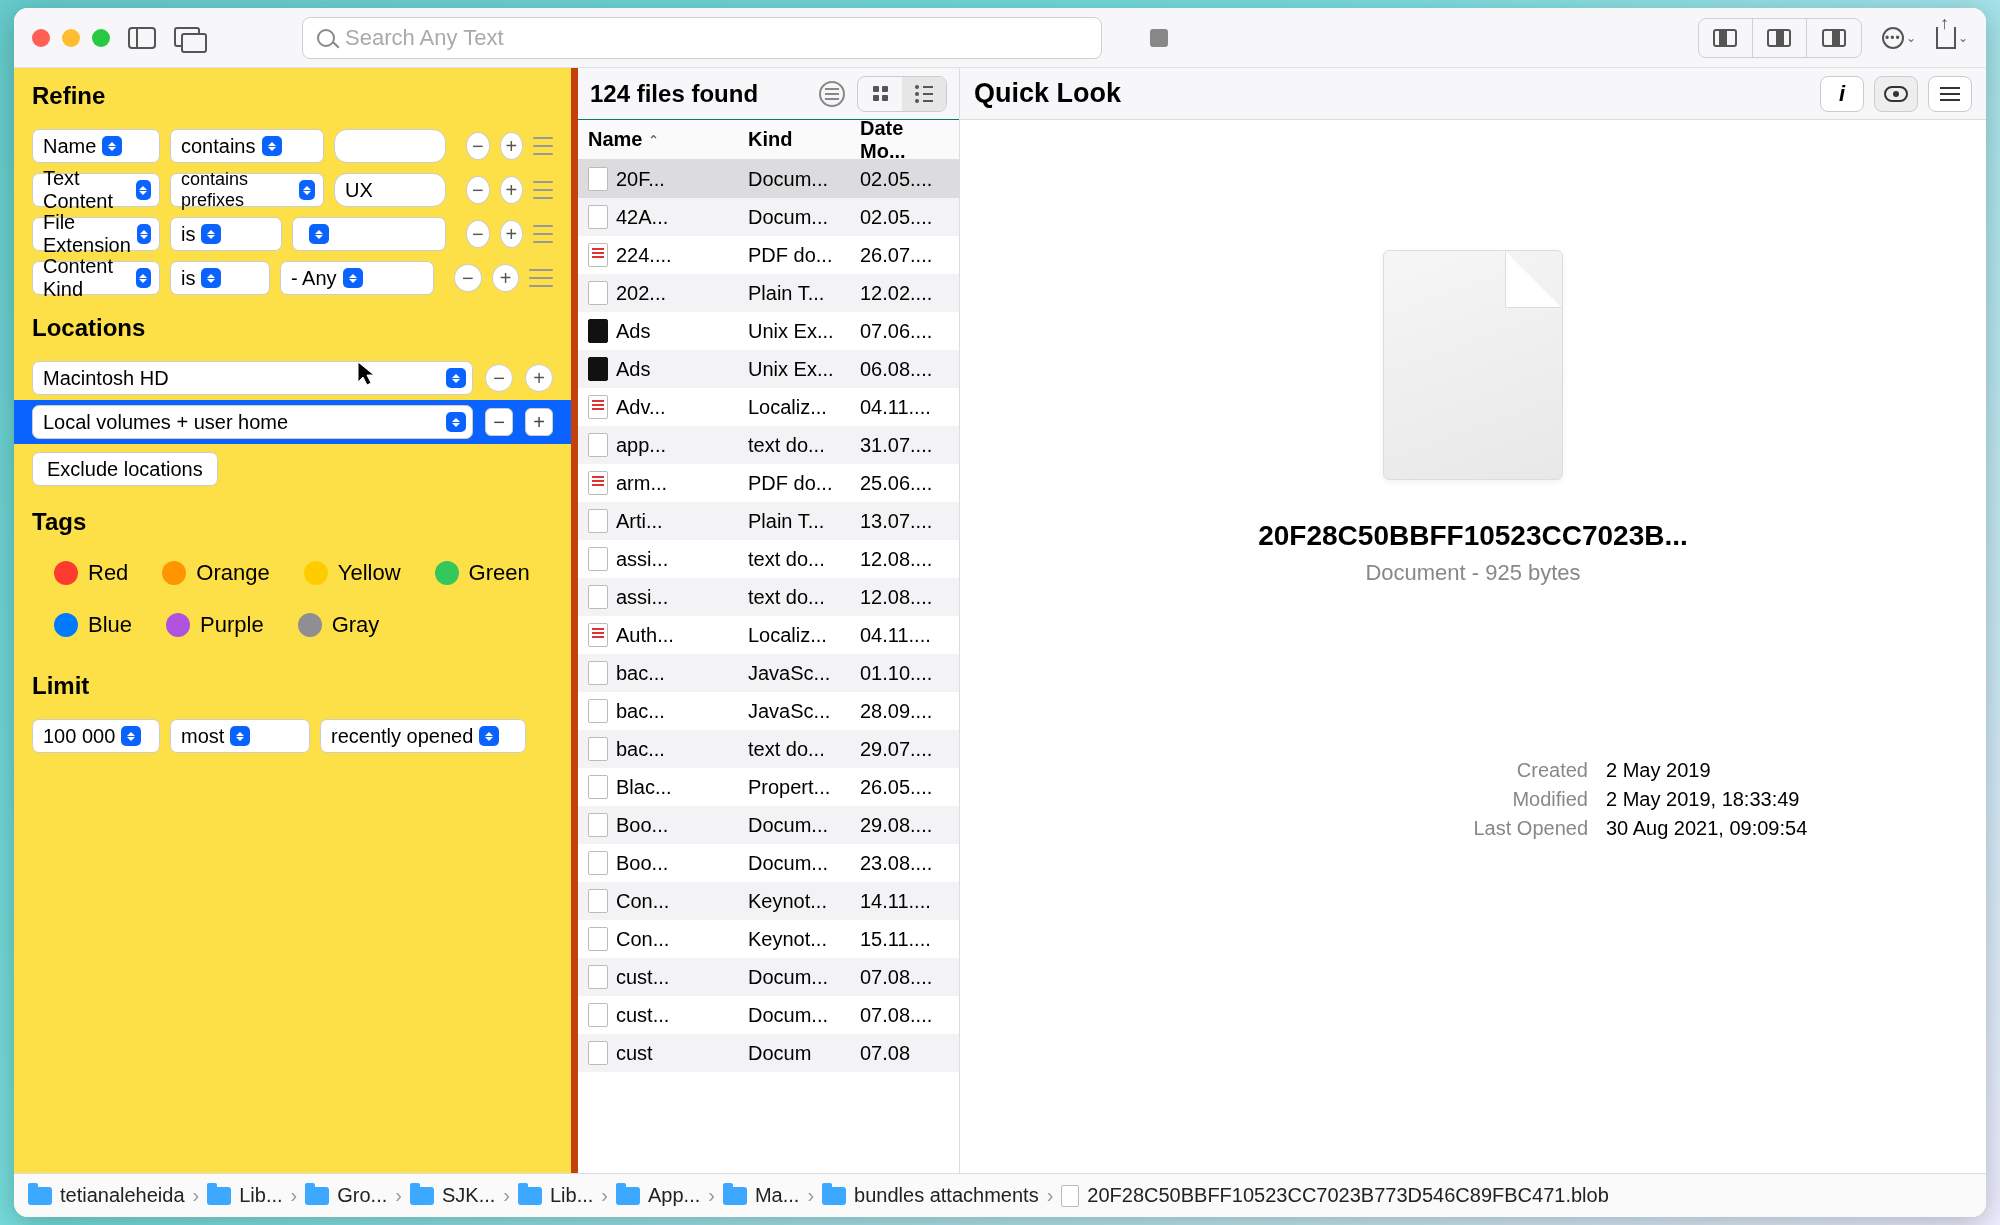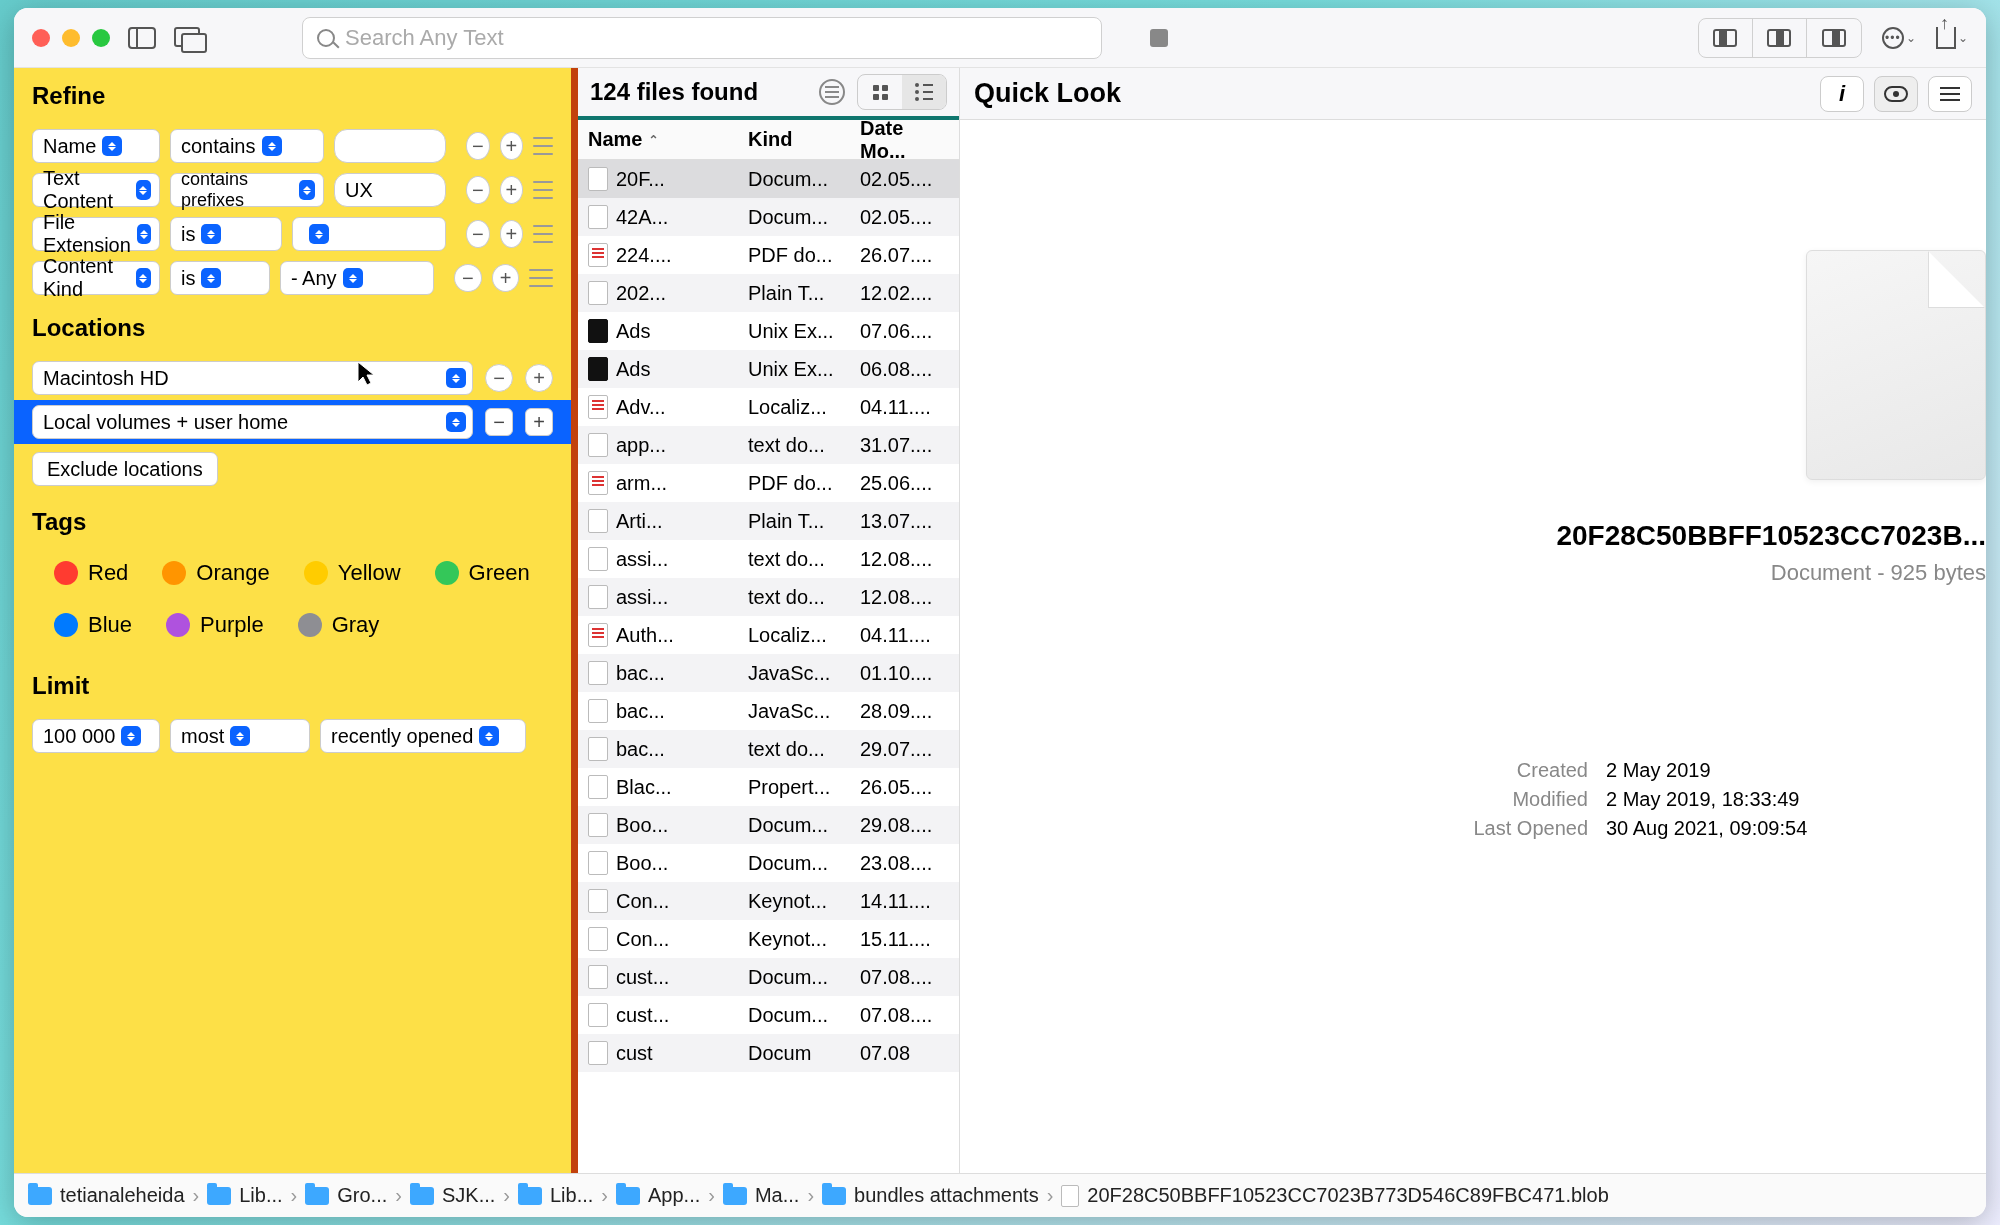--- a/index.html
+++ b/index.html
@@ -77,21 +77,21 @@
 .loc-sel{flex:1;height:34px;border:1px solid #ccc;border-radius:7px;background:#fff;display:flex;align-items:center;padding:0 6px 0 10px;font-size:20px}
 .selected-row{background:#0a63ff;color:#fff}
 .selected-row .loc-sel{background:#fff;color:#000}
 .sq-btn{width:28px;height:28px;border:1px solid #ccc;border-radius:6px;display:flex;align-items:center;justify-content:center;font-size:20px;background:#fff;color:#444}
 .selected-row .sq-btn{background:#fff}
 .btn{height:34px;border:1px solid #ccc;border-radius:7px;background:#fff;padding:0 14px;font-size:20px;display:flex;align-items:center}
 .tags-wrap{display:flex;flex-wrap:wrap;gap:26px 34px;padding:10px 40px 20px}
 .tag{display:flex;align-items:center;gap:10px;font-size:22px}
 .tag .c{width:24px;height:24px;border-radius:50%}
 
-.mid-head{height:52px;display:flex;align-items:center;justify-content:space-between;padding:0 12px;border-bottom:4px solid #0f766e;background:#f7f7f9}
+.mid-head{height:52px;display:flex;align-items:center;justify-content:space-between;padding:0 12px;border-bottom:1px solid #0f766e;background:#f7f7f9}
 .mid-head .t{font-size:24px;font-weight:700}
 .viewseg{display:flex;border:1px solid #ccc;border-radius:8px;overflow:hidden;height:36px}
 .viewseg .v{width:44px;display:flex;align-items:center;justify-content:center}
 .viewseg .v.active{background:#e6e6e6}
 .grid-ic{display:grid;grid-template-columns:6px 6px;grid-template-rows:6px 6px;gap:3px}
 .grid-ic span{background:#555;border-radius:1px}
 .list-ic2{display:flex;flex-direction:column;gap:3px;width:18px}
 .list-ic2 span{display:flex;align-items:center;gap:4px}
 .list-ic2 span::before{content:"";width:4px;height:4px;border-radius:50%;background:#555}
 .list-ic2 span::after{content:"";flex:1;height:2px;background:#555}
@@ -116,21 +116,21 @@
 .ql-head{height:52px;display:flex;align-items:center;justify-content:space-between;padding:0 14px;border-bottom:1px solid #ddd;background:#f7f7f9}
 .ql-head .t{font-size:27px;font-weight:700}
 .ql-ctl{display:flex;gap:10px}
 .ql-btn{width:44px;height:36px;border:1px solid #ccc;border-radius:8px;display:flex;align-items:center;justify-content:center;background:#fff;font-family:Georgia,serif}
 .ql-btn.active{background:#eee}
 .eye-ic{width:24px;height:16px;border:2px solid #333;border-radius:60% 60% 60% 60%/90% 90% 90% 90%;display:flex;align-items:center;justify-content:center}
 .eye-ic::after{content:"";width:6px;height:6px;background:#333;border-radius:50%}
 .ham-ic{width:20px;height:14px;border-top:2px solid #333;border-bottom:2px solid #333;position:relative}
 .ham-ic::after{content:"";position:absolute;top:4px;left:0;right:0;height:2px;background:#333}
 
-.preview{flex:1;display:flex;flex-direction:column;align-items:flex-end}
+.preview{flex:1;display:flex;flex-direction:column;align-items:center}
 .bigdoc{
   width:180px;height:230px;background:linear-gradient(160deg,#f6f6f6,#e8e8e8);
   border:1px solid #ddd;border-radius:6px;margin-top:130px;position:relative;
   box-shadow:0 2px 6px rgba(0,0,0,.06)
 }
 .bigdoc::after{content:"";position:absolute;top:0;right:0;width:56px;height:56px;background:#fff;
   border-left:1px solid #ddd;border-bottom:1px solid #ddd;clip-path:polygon(0 0,100% 100%,0 100%)}
 .pv-name{font-size:28px;font-weight:600;margin-top:40px;max-width:92%;overflow:hidden;text-overflow:ellipsis;white-space:nowrap}
 .pv-sub{font-size:22px;color:#888;margin-top:8px}
 .meta{margin-top:170px;width:100%;padding-right:120px}

